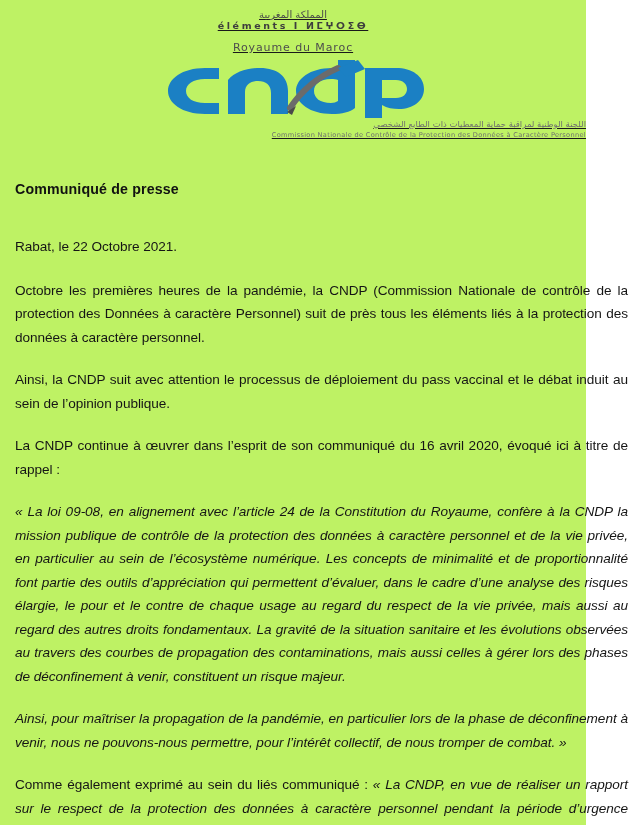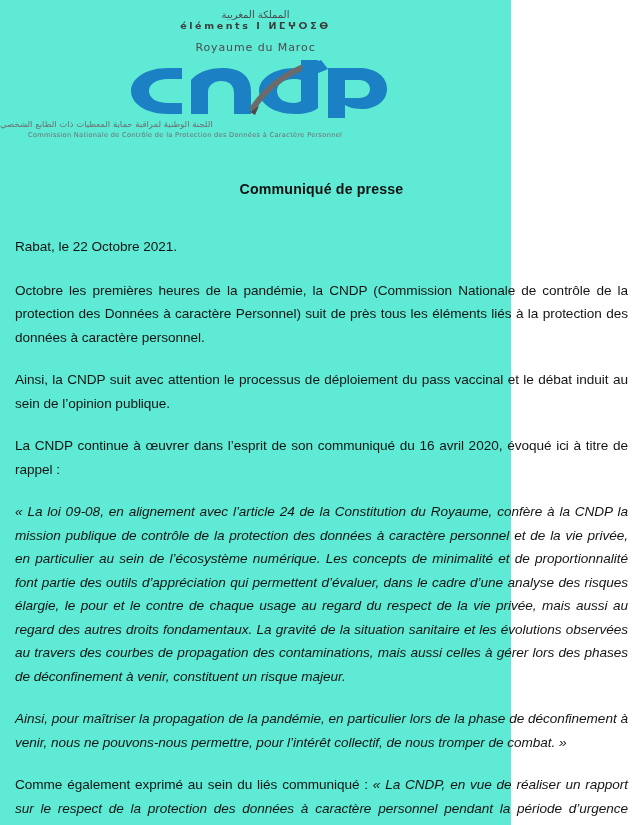--- a/index.html
+++ b/index.html
@@ -8,25 +8,26 @@
     background: #ffffff;
   }
   body {
     width: 643px;
     height: 825px;
     overflow: hidden;
     font-family: "Liberation Sans", sans-serif;
     color: #1a1a1a;
   }
   .page {
-    width: 511px;
+    width: 586px;
     height: 825px;
     position: relative;
-    background: #5eead4;
+    background: #bef264;
     box-sizing: border-box;
+    text-decoration: underline;
   }
 
   
   .letterhead {
     width: 100%;
     padding-top: 9px;
     text-align: center;
   }
   .kingdom-arabic {
     font-family: "DejaVu Sans", sans-serif;
@@ -62,21 +63,21 @@
     height: 58px;
     display: flex;
     align-items: center;
     justify-content: center;
   }
   .logo-svg { display: block; }
 
   
   .tagline {
     margin-top: 1px;
-    text-align: left;
+    text-align: right;
   }
   .tag-arabic {
     font-family: "DejaVu Sans", sans-serif;
     font-size: 8.5px;
     color: #6f6f6f;
     line-height: 11px;
     height: 11px;
     direction: rtl;
     letter-spacing: 0.3px;
   }
@@ -101,21 +102,21 @@
 
   
   .body-area {
     position: absolute;
     left: 15px;
     right: 15px;
     top: 150px;
     width: 613px;
   }
   .doc-title {
-    text-align: center;
+    text-align: left;
     font-family: "Liberation Sans", sans-serif;
     font-weight: bold;
     font-size: 14.2px;
     color: #111111;
     margin: 0;
     padding-top: 31px;
     letter-spacing: 0.15px;
   }
   p.para {
     margin: 0;

